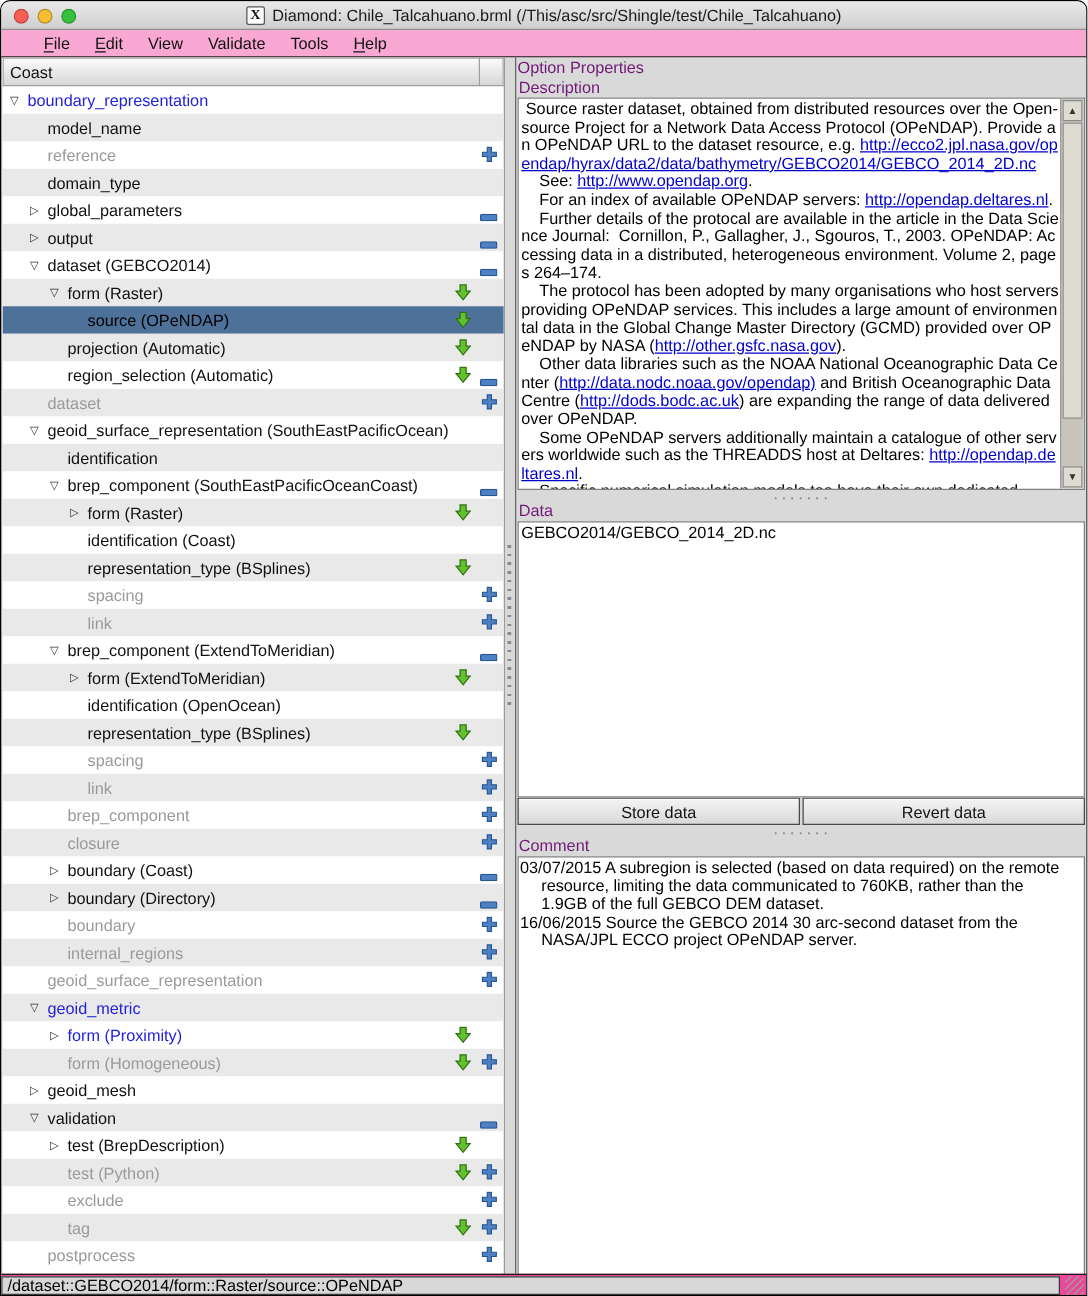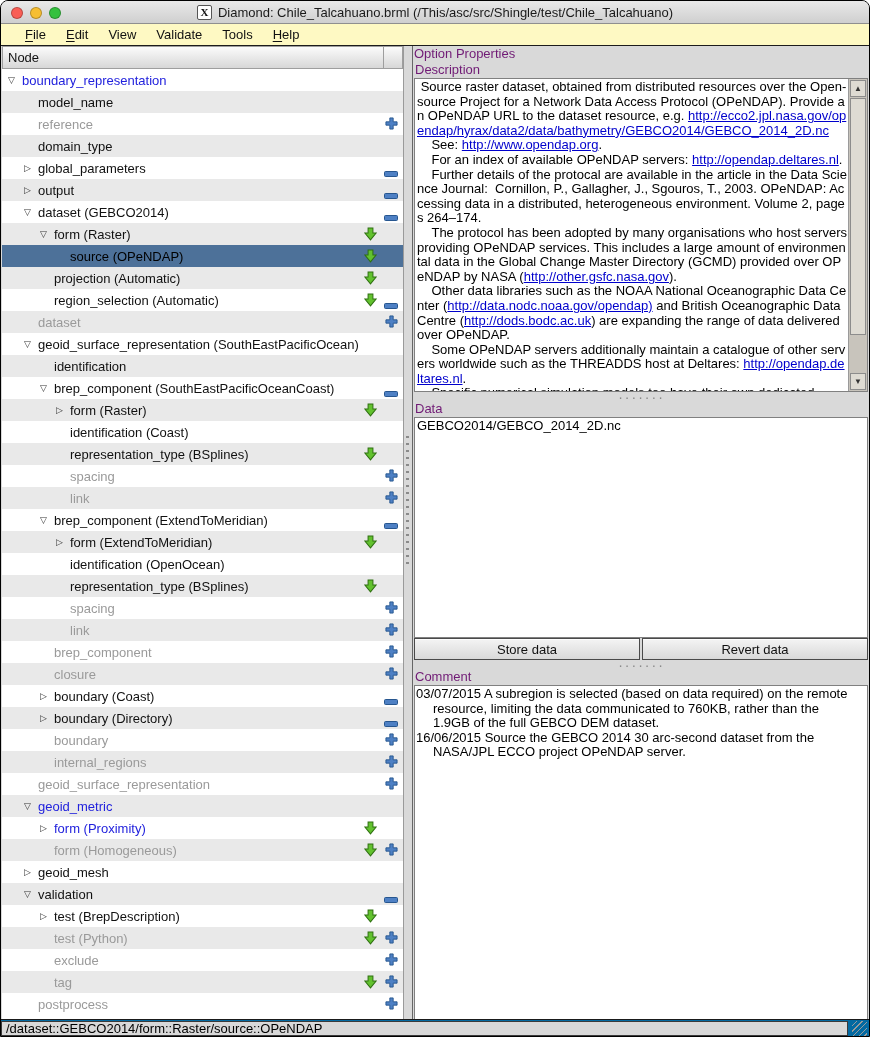--- a/index.html
+++ b/index.html
@@ -16,22 +16,22 @@
   .light { width:12px; height:12px; border-radius:50%; border:1px solid rgba(0,0,0,.25); }
   .light.red   { background:#f95e55; }
   .light.yellow{ background:#f6be32; }
   .light.green { background:#35c13e; }
   .title-center { margin:0 auto; display:flex; align-items:center; gap:6px; }
   .xicon { width:15px; height:15px; background:#fff; border:1px solid #555; border-radius:2px;
            font:bold 11px/13px "Liberation Serif", serif; text-align:center; color:#111; }
   .title-text { font-size:13px; color:#1a1a1a; }
 
   
-  .menubar { position:absolute; left:0; top:23px; width:100%; height:22px; background:#fef9c3;
-             border-bottom:1px solid #1c1c1c; display:flex; align-items:center; padding-left:14px; }
+  .menubar { position:absolute; left:0; top:23px; width:100%; height:22px; background:#f9a8d4;
+             border-bottom:1px solid #1c1c1c; display:flex; align-items:center; padding-left:24px; }
   .menu-item { font-size:13px; color:#111; padding:2px 10px; }
   .menu-item u { text-underline-offset:2px; }
 
   
   .tree-panel { position:absolute; left:1px; top:45px; width:402px; height:973px;
                 background:#fff; border-right:1px solid #9a9a9a; overflow:hidden; }
   .tree-header { display:flex; height:23px; }
   .th-cell { background:linear-gradient(#fbfbfb,#d7d7d7); border:1px solid #9e9e9e;
              font-size:13px; color:#111; padding:3px 0 0 5px; }
   .th-cell.first { width:382px; }
@@ -82,21 +82,21 @@
   .btn-row { display:flex; gap:2px; margin:0 2px 0 1px; height:22px; }
   .btn { flex:1; background:linear-gradient(#f4f4f4,#d9d9d9); border:1px solid #4a4a4a;
          box-shadow:inset 0 1px 0 rgba(255,255,255,.8); font-size:13px; color:#111;
          display:flex; align-items:center; justify-content:center; }
 
   .comment-frame { margin:0 2px 0 1px; height:345px; }
   .comment-line { line-height:14.6px; color:#000; white-space:pre-wrap; }
   .comment-line.indent { padding-left:17px; }
 
   
-  .statusbar { position:absolute; left:0; top:1018px; width:100%; height:19px; background:#0369a1;
+  .statusbar { position:absolute; left:0; top:1018px; width:100%; height:19px; background:#ec4899;
                border-top:1px solid #1a1a1a; }
   .status-field { position:absolute; left:0; top:1px; right:21px; bottom:2px;
                   border:1px solid #3a3a3a; background:#d8d8d8; font-size:13px; color:#000;
                   padding:0 0 0 4px; line-height:14px; white-space:nowrap; }
   .grip { position:absolute; right:2px; bottom:2px; width:15px; height:15px;
           background:repeating-linear-gradient(135deg, transparent 0 3px, #9a9a9a 3px 4px); }
 </style>
 </head>
 <body>
 
@@ -118,21 +118,21 @@
       <span class="menu-item"><u>F</u>ile</span>
       <span class="menu-item"><u>E</u>dit</span>
       <span class="menu-item">View</span>
       <span class="menu-item">Validate</span>
       <span class="menu-item">Tools</span>
       <span class="menu-item"><u>H</u>elp</span>
     </div>
 
   <div class="tree-panel">
     <div class="tree-header">
-      <div class="th-cell first">Node</div>
+      <div class="th-cell first">Coast</div>
       <div class="th-cell second"></div>
     </div>
     <div class="tree-rows" id="tree-rows">
         <div class="tree-row">
           <span style="flex: 0 0 4px;"></span>
           <span class="expander">▽</span>
           <span class="node-label c-blue">boundary_representation</span>
         </div>
         <div class="tree-row">
           <span style="flex: 0 0 20px;"></span>

